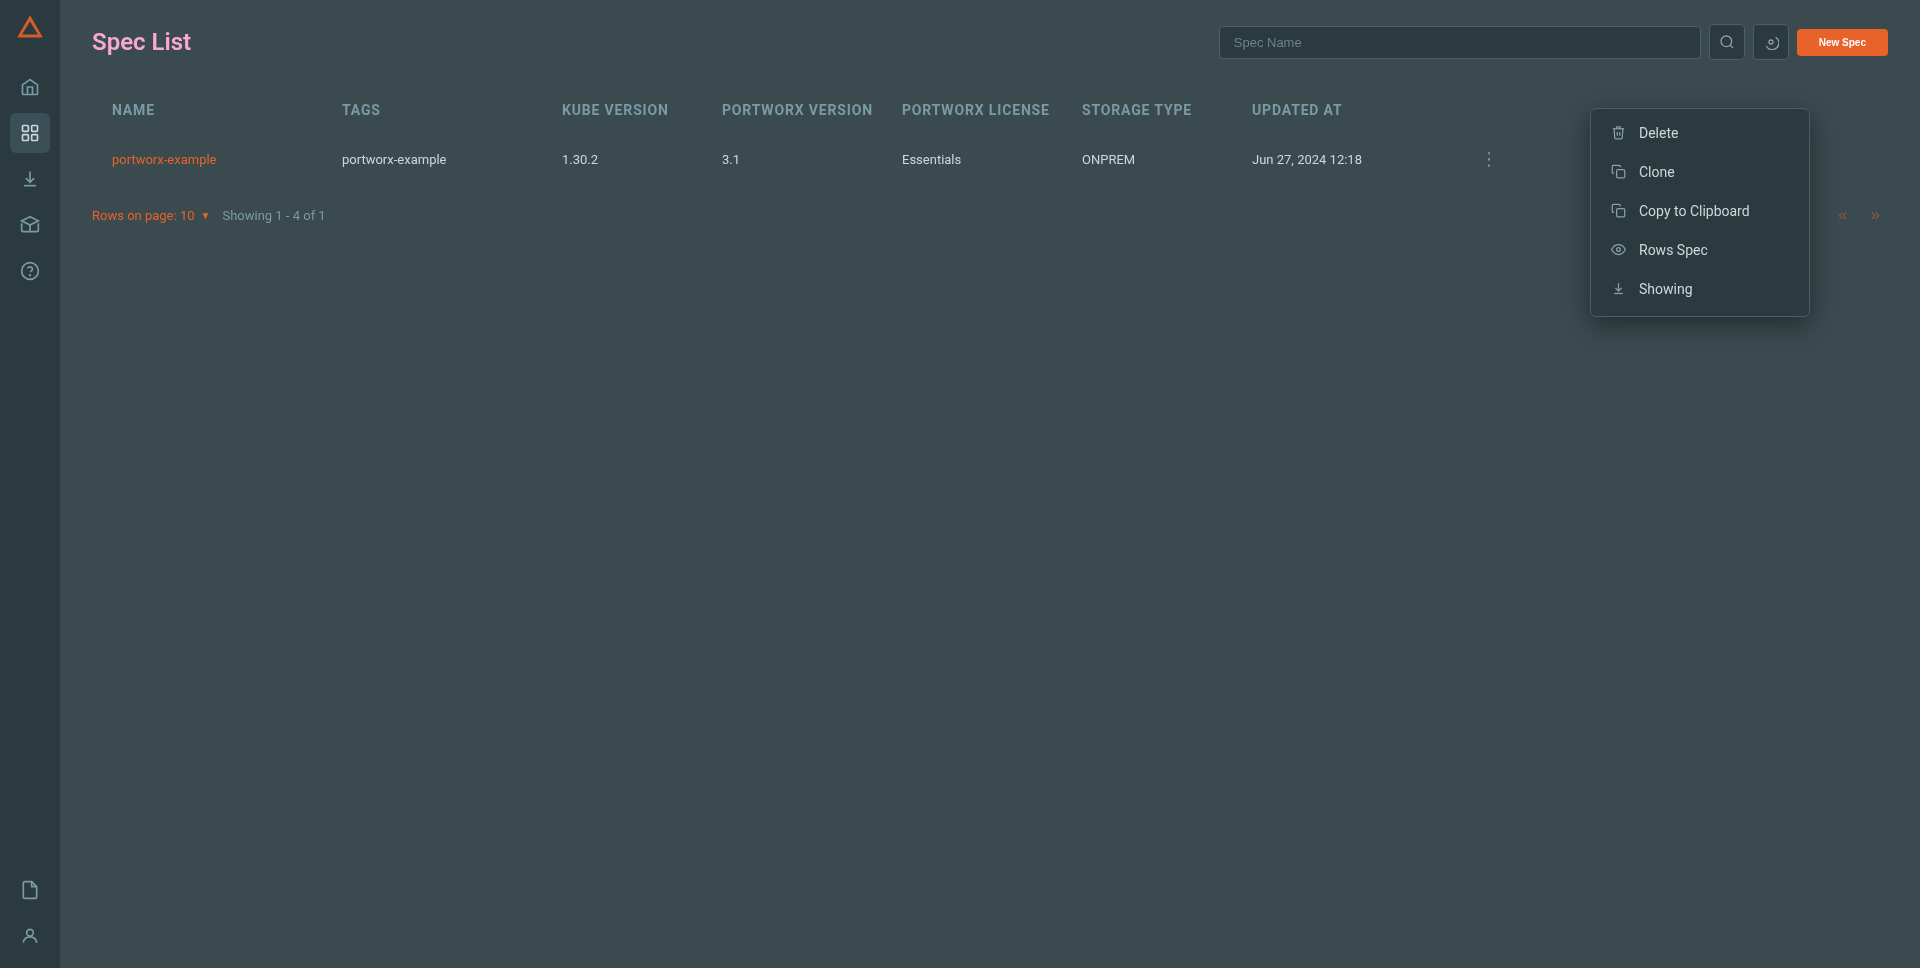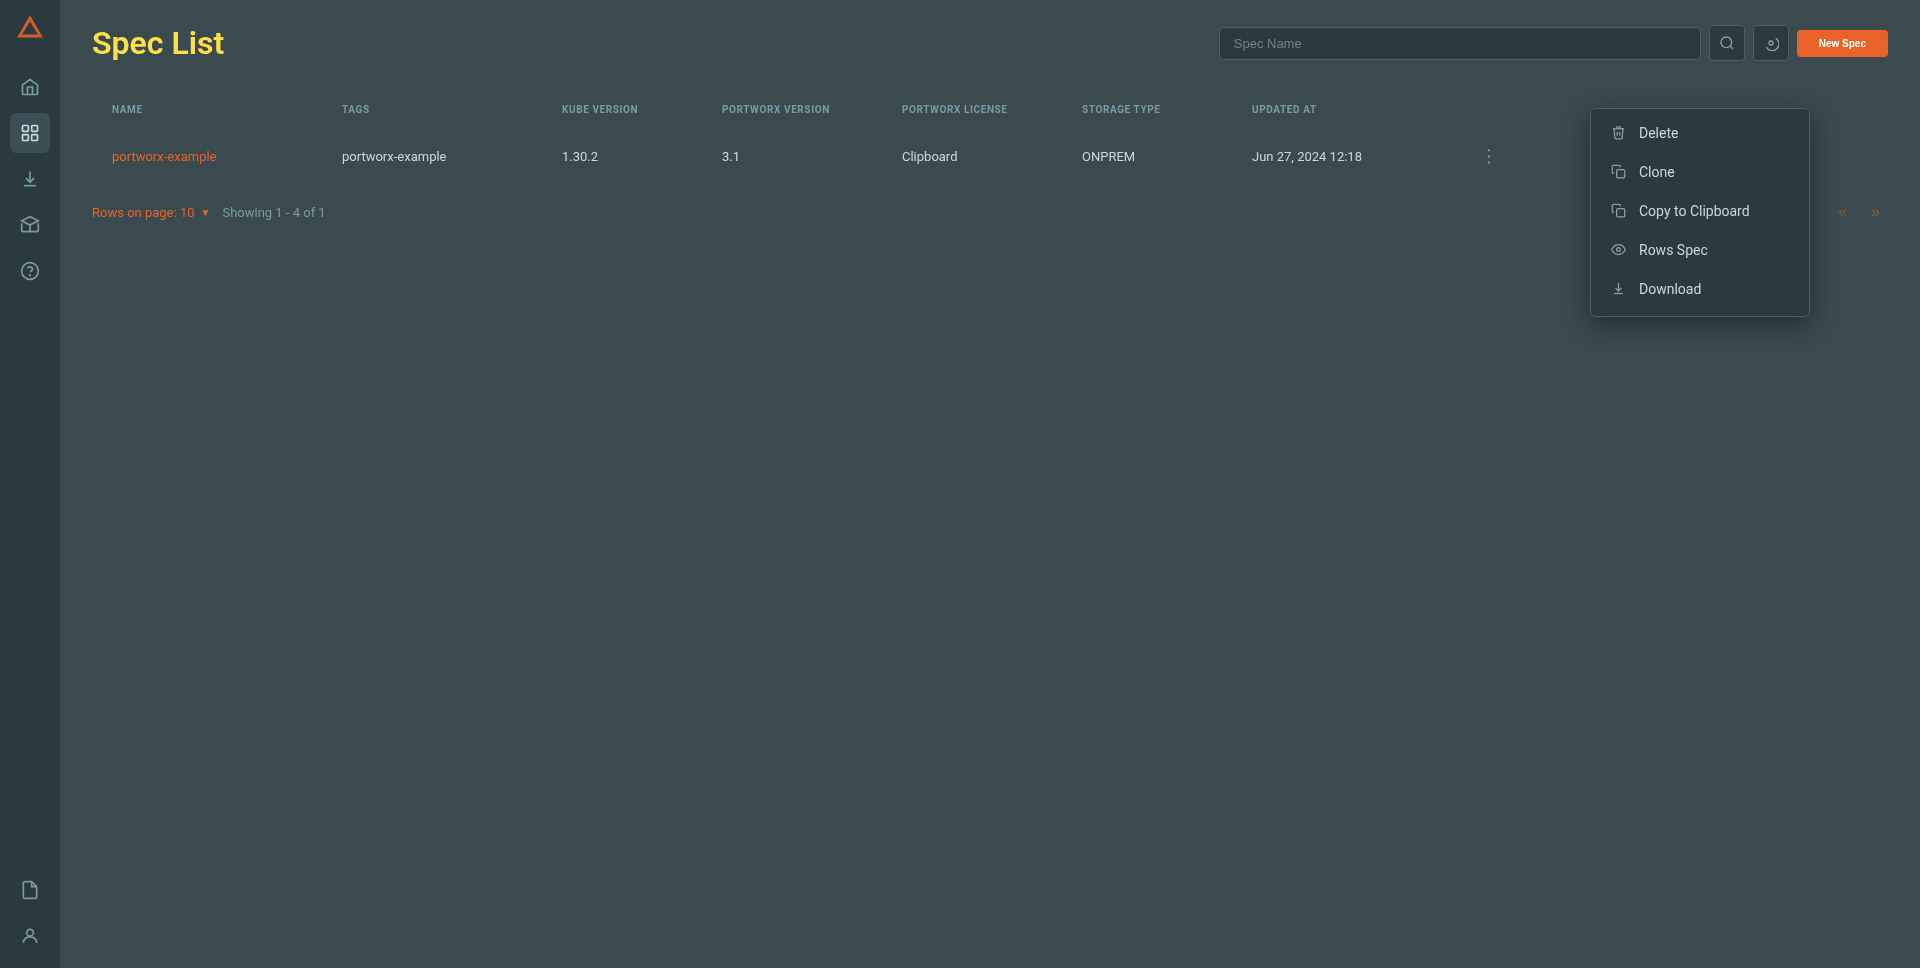--- a/index.html
+++ b/index.html
@@ -61,23 +61,23 @@
     }
 
     
     .header {
       display: flex;
       align-items: center;
       margin-bottom: 32px;
     }
 
     .page-title {
-      font-size: 32px;
+      font-size: 24px;
       font-weight: 600;
-      color: #fde047;
+      color: #f9a8d4;
       flex: 1;
     }
 
     .header-right {
       display: flex;
       align-items: center;
       gap: 8px;
     }
 
     .search-input-wrap {
@@ -131,21 +131,21 @@
     }
 
     .table-header {
       display: grid;
       grid-template-columns: 230px 220px 160px 180px 180px 170px 220px 60px;
       padding: 0 12px;
       margin-bottom: 4px;
     }
 
     .table-header-cell {
-      font-size: 10px;
+      font-size: 14px;
       font-weight: 700;
       color: #7a9aa5;
       letter-spacing: 0.06em;
       text-transform: uppercase;
       padding: 10px 8px;
     }
 
     .table-row {
       display: grid;
       grid-template-columns: 230px 220px 160px 180px 180px 170px 220px 60px;
@@ -366,21 +366,21 @@
       <div class="table-header-cell"></div>
     </div>
 
     <div class="table-row">
       <div class="table-cell">
         <a class="cell-link">portworx-example</a>
       </div>
       <div class="table-cell">portworx-example</div>
       <div class="table-cell">1.30.2</div>
       <div class="table-cell">3.1</div>
-      <div class="table-cell">Clipboard</div>
+      <div class="table-cell">Essentials</div>
       <div class="table-cell">ONPREM</div>
       <div class="table-cell">Jun 27, 2024 12:18</div>
       <div class="table-cell">
         <button class="three-dots-btn">
           <span>⋮</span>
         </button>
       </div>
     </div>
   </div>
 
@@ -435,17 +435,17 @@
       </span>
       <span>Rows Spec</span>
     </div>
     <div class="context-menu-item">
       <span class="context-menu-icon">
         <svg width="15" height="15" viewBox="0 0 24 24" fill="none" stroke="currentColor" stroke-width="2">
           <path d="M12 3v13M7 11l5 5 5-5"></path>
           <path d="M5 20h14"></path>
         </svg>
       </span>
-      <span>Download</span>
+      <span>Showing</span>
     </div>
   </div>
 
 </main>
 
 </body></html>

